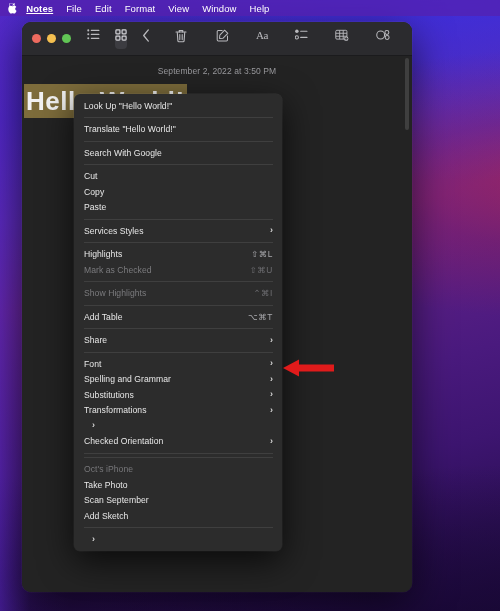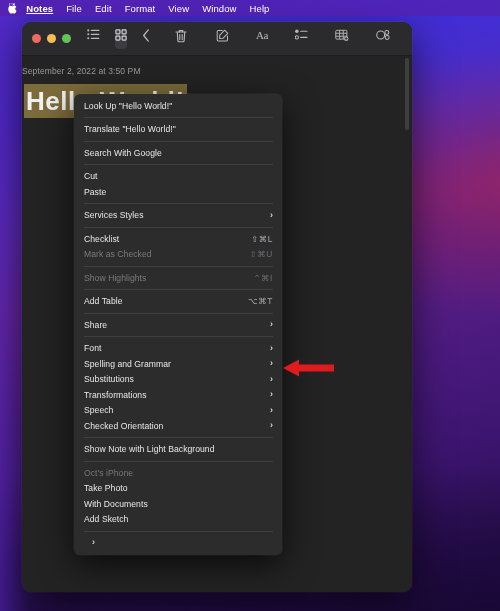--- a/index.html
+++ b/index.html
@@ -121,21 +121,21 @@
   .tb-sep { width: 1px; height: 16px; background: #44444a; margin: 0 7px; }
 
   
   #note-area {
     position: relative;
     height: 536px;
     background: #232323;
     padding-top: 10px;
   }
   #note-date {
-    text-align: left;
+    text-align: center;
     color: #9a9a9e;
     font-size: 8.5px;
     letter-spacing: 0.1px;
   }
   #note-title-row {
     margin-top: 8px;
     padding-left: 4px;
   }
   #note-title {
     display: inline;
@@ -376,30 +376,33 @@
       </div>
       <div class="ctx-sep"></div>
       <div class="ctx-item">
         <span class="lbl">Search With Google</span>
       </div>
       <div class="ctx-sep"></div>
       <div class="ctx-item">
         <span class="lbl">Cut</span>
       </div>
       <div class="ctx-item">
+        <span class="lbl">Copy</span>
+      </div>
+      <div class="ctx-item">
         <span class="lbl">Paste</span>
       </div>
       <div class="ctx-sep"></div>
       <div class="ctx-item">
         <span class="lbl">Services Styles</span>
         <span class="arrow">›</span>
       </div>
       <div class="ctx-sep"></div>
       <div class="ctx-item">
-        <span class="lbl">Checklist</span>
+        <span class="lbl">Highlights</span>
         <span class="shortcut">⇧⌘L</span>
       </div>
       <div class="ctx-item disabled">
         <span class="lbl">Mark as Checked</span>
         <span class="shortcut">⇧⌘U</span>
       </div>
       <div class="ctx-sep"></div>
       <div class="ctx-item disabled">
         <span class="lbl">Show Highlights</span>
         <span class="shortcut">⌃⌘I</span>
@@ -425,40 +428,36 @@
       </div>
       <div class="ctx-item">
         <span class="lbl">Substitutions</span>
         <span class="arrow">›</span>
       </div>
       <div class="ctx-item">
         <span class="lbl">Transformations</span>
         <span class="arrow">›</span>
       </div>
       <div class="ctx-item">
-        <span class="lbl">Speech</span>
         <span class="arrow">›</span>
       </div>
       <div class="ctx-item">
         <span class="lbl">Checked Orientation</span>
         <span class="arrow">›</span>
       </div>
       <div class="ctx-sep"></div>
-      <div class="ctx-item">
-        <span class="lbl">Show Note with Light Background</span>
-      </div>
       <div class="ctx-sep"></div>
       <div class="ctx-item header">
         <span class="lbl">Oct's iPhone</span>
       </div>
       <div class="ctx-item">
         <span class="lbl">Take Photo</span>
       </div>
       <div class="ctx-item">
-        <span class="lbl">With Documents</span>
+        <span class="lbl">Scan September</span>
       </div>
       <div class="ctx-item">
         <span class="lbl">Add Sketch</span>
       </div>
       <div class="ctx-sep"></div>
       <div class="ctx-item">
         <span class="arrow">›</span>
       </div>
     </div>
 

